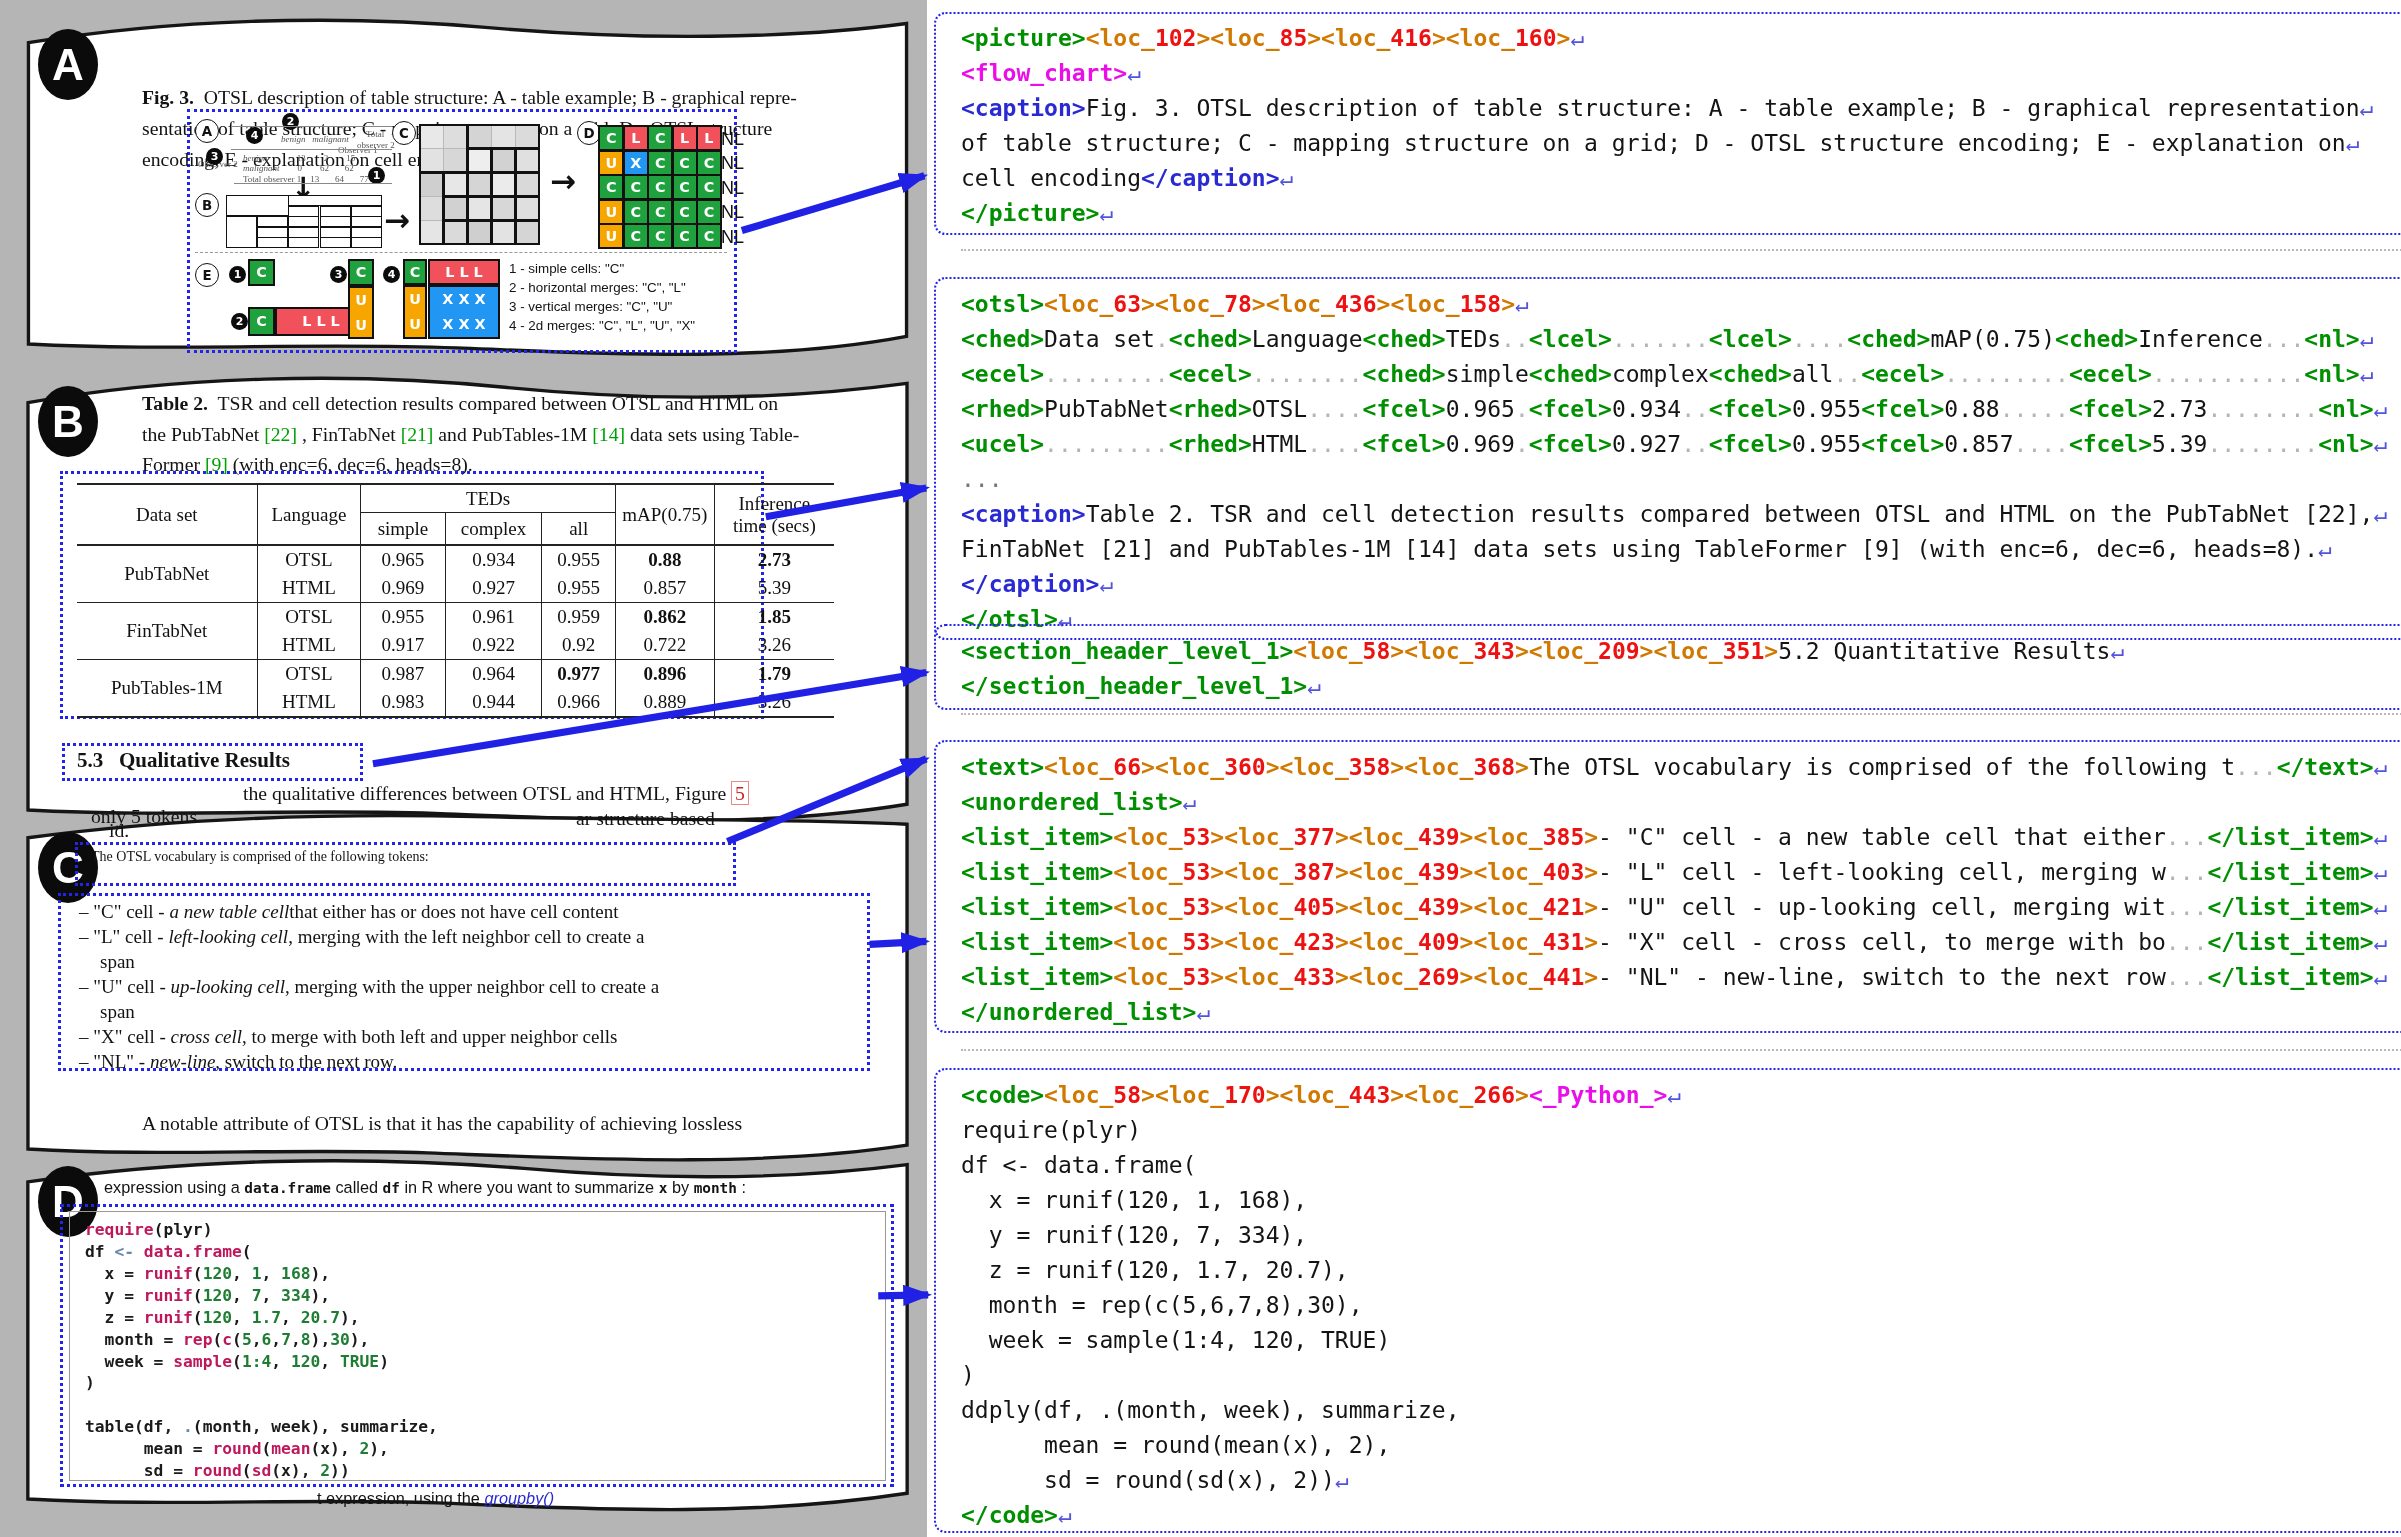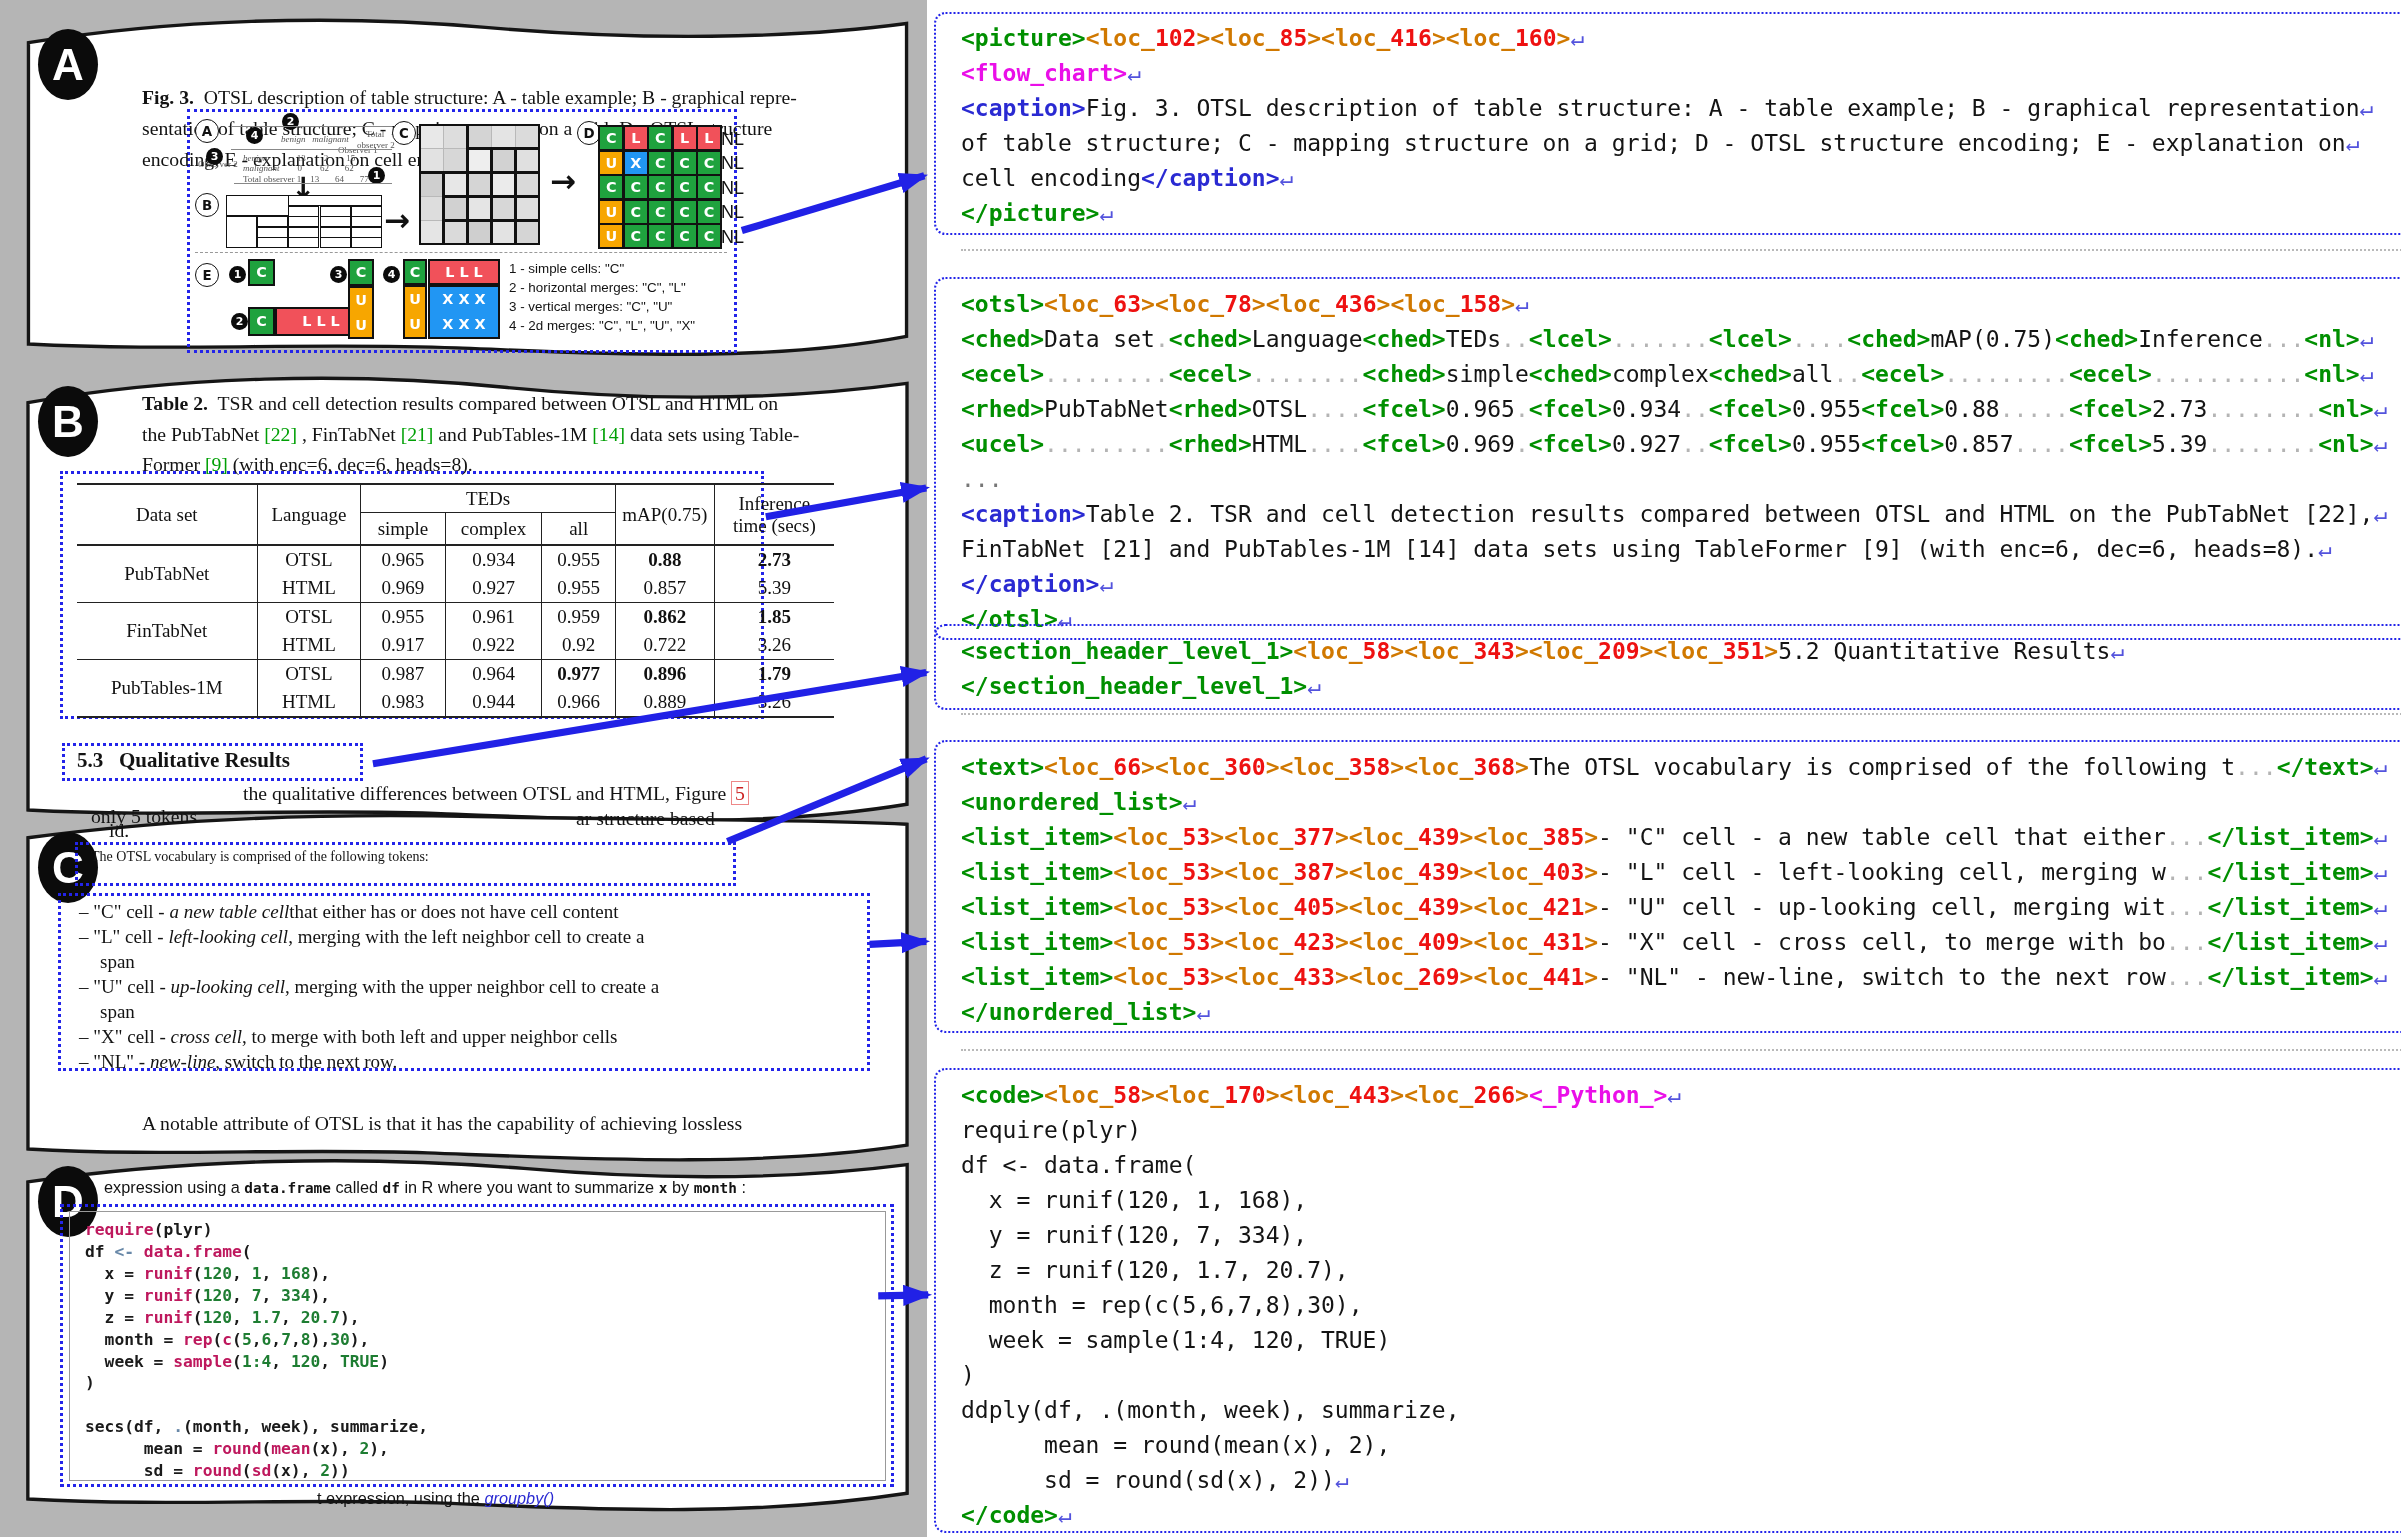--- a/index.html
+++ b/index.html
@@ -120,21 +120,21 @@
       <div class="abs tt" style="left: 243px; top: 174px;"><span class="">Total observer 1    13       64       77</span></div>
       <div class="abs code" style="left: 85px; top: 1220px;"><span class="fb">require</span><span class="">(plyr)</span></div>
       <div class="abs code" style="left: 85px; top: 1242px;"><span class="">df </span><span class="op">&lt;-</span><span class="fb"> data.frame</span><span class="">(</span></div>
       <div class="abs code" style="left: 85px; top: 1264px;"><span class="">  x = </span><span class="fb">runif</span><span class="">(</span><span class="num">120</span><span class="">, </span><span class="num">1</span><span class="">, </span><span class="num">168</span><span class="">),</span></div>
       <div class="abs code" style="left: 85px; top: 1286px;"><span class="">  y = </span><span class="fb">runif</span><span class="">(</span><span class="num">120</span><span class="">, </span><span class="num">7</span><span class="">, </span><span class="num">334</span><span class="">),</span></div>
       <div class="abs code" style="left: 85px; top: 1308px;"><span class="">  z = </span><span class="fb">runif</span><span class="">(</span><span class="num">120</span><span class="">, </span><span class="num">1.7</span><span class="">, </span><span class="num">20.7</span><span class="">),</span></div>
       <div class="abs code" style="left: 85px; top: 1330px;"><span class="">  month = </span><span class="fb">rep</span><span class="">(</span><span class="fb">c</span><span class="">(</span><span class="num">5</span><span class="">,</span><span class="num">6</span><span class="">,</span><span class="num">7</span><span class="">,</span><span class="num">8</span><span class="">),</span><span class="num">30</span><span class="">),</span></div>
       <div class="abs code" style="left: 85px; top: 1352px;"><span class="">  week = </span><span class="fb">sample</span><span class="">(</span><span class="num">1:4</span><span class="">, </span><span class="num">120</span><span class="">, </span><span class="num">TRUE</span><span class="">)</span></div>
       <div class="abs code" style="left: 85px; top: 1373px;"><span class="">)</span></div>
       <div class="abs code" style="left: 85px; top: 1395px;"><span class=""></span></div>
-      <div class="abs code" style="left: 85px; top: 1417px;"><span class="">secs(df, </span><span class="op">.</span><span class="">(month, week), summarize,</span></div>
+      <div class="abs code" style="left: 85px; top: 1417px;"><span class="">table(df, </span><span class="op">.</span><span class="">(month, week), summarize,</span></div>
       <div class="abs code" style="left: 85px; top: 1439px;"><span class="">      mean = </span><span class="fb">round</span><span class="">(</span><span class="fb">mean</span><span class="">(x), </span><span class="num">2</span><span class="">),</span></div>
       <div class="abs code" style="left: 85px; top: 1461px;"><span class="">      sd = </span><span class="fb">round</span><span class="">(</span><span class="fb">sd</span><span class="">(x), </span><span class="num">2</span><span class="">))</span></div>
       <div class="subcircle" style="left: 195px; top: 119px;">A</div>
       <div class="subcircle" style="left: 195px; top: 193px;">B</div>
       <div class="subcircle" style="left: 392px; top: 121px;">C</div>
       <div class="subcircle" style="left: 577px; top: 121px;">D</div>
       <div class="subcircle" style="left: 195px; top: 263px;">E</div>
       <div class="badge" style="left: 246px; top: 127px;">4</div>
       <div class="badge" style="left: 282px; top: 113px;">2</div>
       <div class="badge" style="left: 206px; top: 148px;">3</div>

